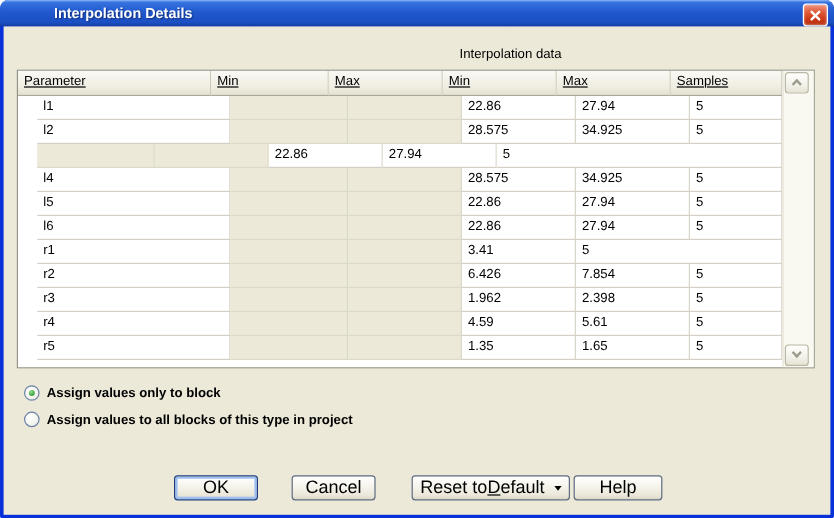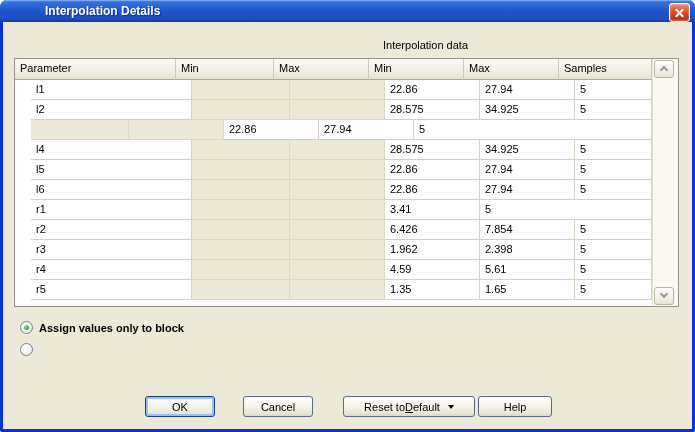--- a/index.html
+++ b/index.html
@@ -46,21 +46,21 @@
   
 
   .group-label { position:absolute; left:364px; top:17px; white-space:nowrap;margin-left:16px; }
 
   .grid {
     position:absolute; left:11px; top:36px; width:665px; height:249px;
     background:#fff; border:1px solid #969488;
     display:flex; flex-direction:row;
   }
   .cells { flex:1; display:flex; flex-direction:column; overflow:hidden; }
-  .hrow { display:flex; height:21px; flex:0 0 21px; }
+  .hrow { display:flex; height:21px; flex:0 0 21px;text-decoration:underline; }
   .hcell {
     background: linear-gradient(180deg,#FAF9F4 0%,#EFEDE1 70%,#E5E2D1 100%);
     border-right:1px solid #CBC8B5; border-bottom:1px solid #ACA899;
     padding-left:5px; line-height:19px; white-space:nowrap; overflow:hidden;
   }
   .row { display:flex; height:20px; flex:0 0 20px;margin-left:16px; }
   .cell {
     border-right:1px solid #D8D5C8; border-bottom:1px solid #D4D0C8;
     padding-left:5px; line-height:19px; white-space:nowrap; overflow:hidden;
     background:#fff;
@@ -100,21 +100,21 @@
     display:none; position:absolute; left:3px; top:3px; width:5px; height:5px; border-radius:50%;
     background: radial-gradient(circle at 35% 30%, #9CDB8F 0%, #47B04B 55%, #2E8A33 100%);
   }
   .radio-row.selected .radio-circle .dot { display:block; }
   .radio-label { white-space:nowrap;font-weight:bold; }
 
   .btn {
     position:absolute; top:374px; height:21px;
     border:1px solid #5E6C82; border-radius:3px;
     background: linear-gradient(180deg,#FFFFFF 0%,#F5F4EC 45%,#EBE8DA 82%,#DCD8C8 100%);
-    font-family:"Liberation Sans",sans-serif; font-size:11px; color:#000;
+    font-family:"Liberation Sans",sans-serif; font-size:15px; color:#000;
     display:flex; align-items:center; justify-content:center; cursor:pointer;
     padding:0;
   }
   .btn.default { border-color:#1B3F7E; box-shadow: inset 0 0 0 2px #9DBEF0; }
   .btn-ok     { left:142px; width:70px; }
   .btn-cancel { left:240px; width:70px; }
   .btn-reset  { left:340px; width:132px; }
   .btn-help   { left:475px; width:74px; }
   .accesskey { text-decoration:underline; }
   .dd-arrow {
@@ -248,20 +248,21 @@
     </div>
 
     <div class="radio-row r1 selected">
       <span class="radio-circle">
           <span class="dot"></span>
         </span>
       <span class="radio-label">Assign values only to block</span>
     </div>
     <div class="radio-row r2">
       <span class="radio-circle"></span>
+      <span class="radio-label">Assign values to all blocks of this type in project</span>
     </div>
 
     <button class="btn default btn-ok">OK</button>
     <button class="btn btn-cancel">Cancel</button>
     <button class="btn btn-reset">
       <span>Reset to </span>
         <span class="accesskey">D</span>
         <span>efault</span>
       <span class="dd-arrow"></span>
     </button>

